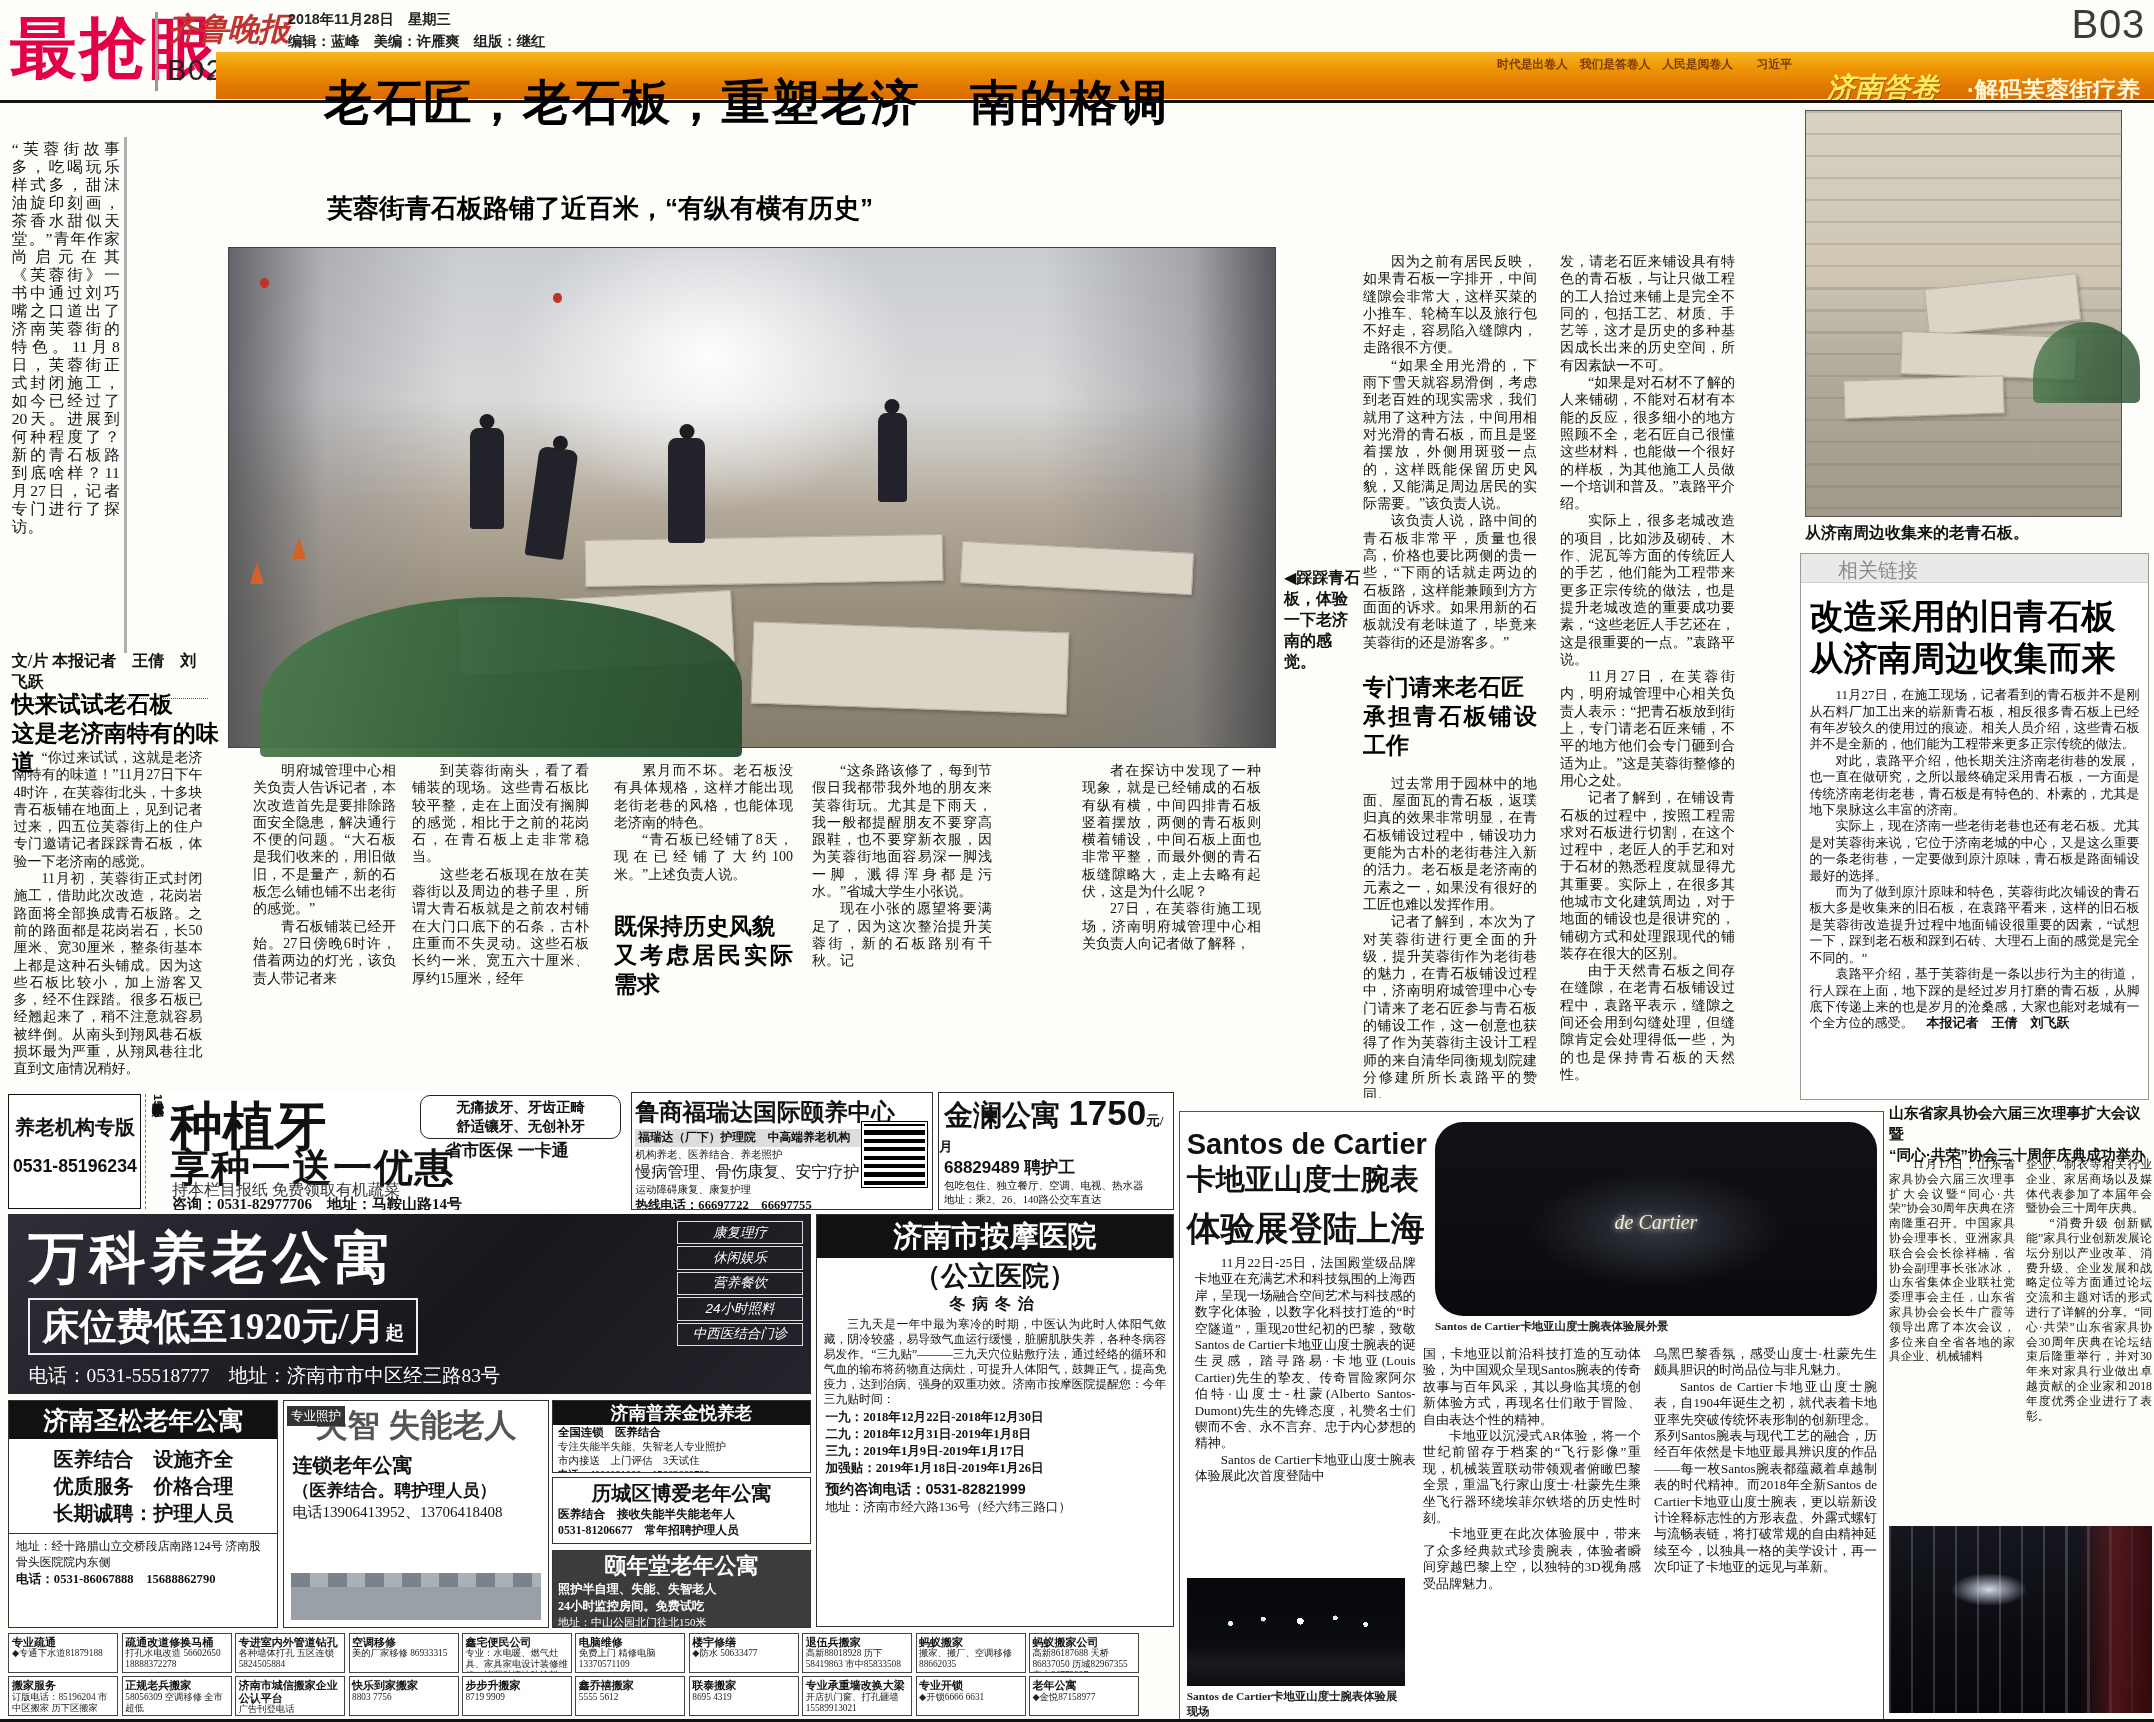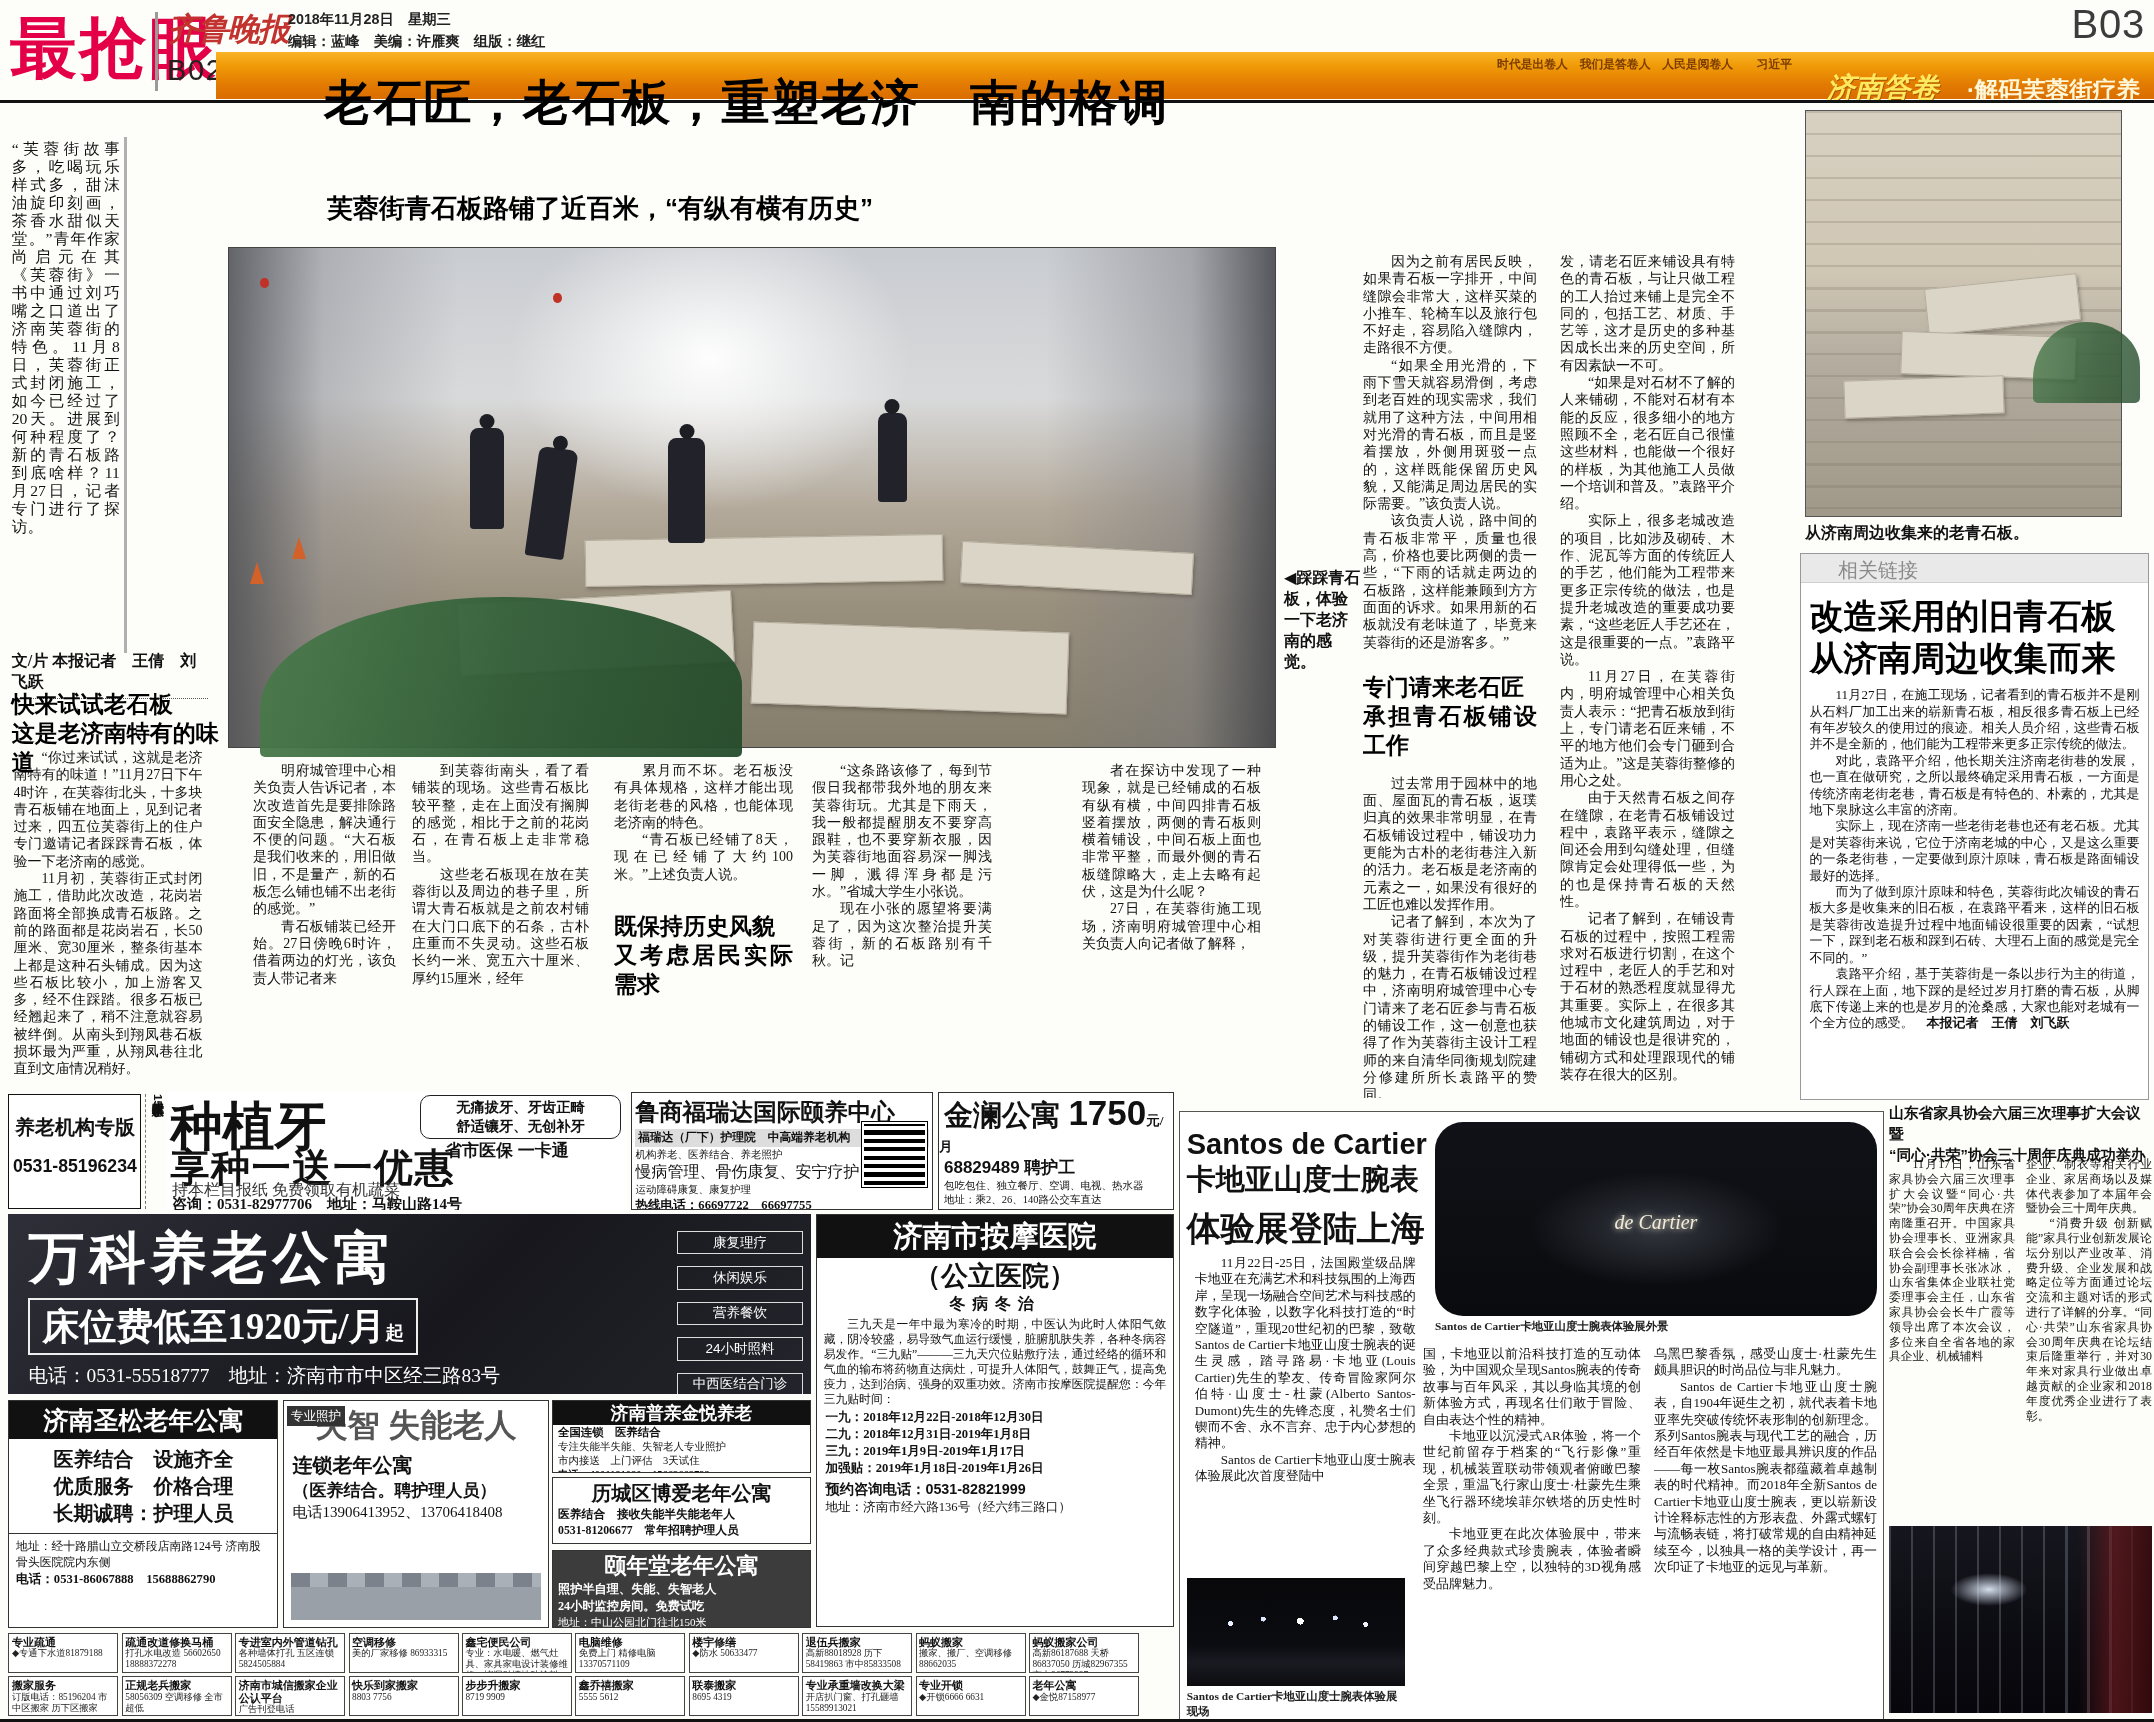--- a/index.html
+++ b/index.html
@@ -67,21 +67,21 @@
   .rel-credit{font-weight:bold;}
   
   .adbox{position:absolute;border:1.7px solid #111;background:#fff;box-sizing:border-box;overflow:hidden;}
   .adbox-l{position:absolute;border:0.8px solid #333;background:#fff;box-sizing:border-box;overflow:hidden;}
   .ad-title-band{background:#111;color:#fff;font-weight:bold;text-align:center;}
   .qr{background:
        repeating-linear-gradient(0deg,#000 0 4.2px,#fff 4.2px 8.4px),
        repeating-linear-gradient(90deg,#000 0 4.2px,rgba(255,255,255,0) 4.2px 8.4px);
       background-blend-mode:screen;border:2.5px solid #fff;outline:0.8px solid #000;}
   .vert{writing-mode:vertical-rl;}
-  .badge{border:0.8px solid #ddd;color:#fff;font-size:13.5px;padding:1.7px 5px;margin:12px 0;text-align:center;}
+  .badge{border:0.8px solid #ddd;color:#fff;font-size:13.5px;padding:1.7px 5px;margin:2px 0;text-align:center;font-style:italic;}
   .clsf{width:110px;height:40px;border:0.8px solid #444;padding:1.7px 2.5px;box-sizing:border-box;overflow:hidden;background:#fff;}
   .clsf .t{font-size:11px;font-weight:bold;line-height:12.6px;font-family:"Liberation Sans",sans-serif;}
   .clsf .l{font-size:9.3px;line-height:11px;color:#222;}
   
   .cartier-box{left:1179px;top:1111px;width:703px;height:609px;border:0.8px solid #555;background:#fff;}
   .cart-h1{position:absolute;left:6.7px;top:15px;width:253px;font-size:29px;line-height:35px;font-weight:900;}
   .cart-h2{position:absolute;left:6.7px;top:94px;font-size:34px;font-weight:900;}
   #cartier-photo{position:absolute;left:255px;top:10px;width:442px;height:194px;
      background:radial-gradient(ellipse 169px 76px at 50% 55%,#33363f,rgba(0,0,0,0) 75%),
                 linear-gradient(180deg,#101217 0%,#0a0b0e 100%);border-radius:28px;}
@@ -194,22 +194,22 @@
     </div>
     <p class="jp">过去常用于园林中的地面、屋面瓦的青石板，返璞归真的效果非常明显，在青石板铺设过程中，铺设功力更能为古朴的老街巷注入新的活力。老石板是老济南的元素之一，如果没有很好的工匠也难以发挥作用。</p>
     <p class="jp">记者了解到，本次为了对芙蓉街进行更全面的升级，提升芙蓉街作为老街巷的魅力，在青石板铺设过程中，济南明府城管理中心专门请来了老石匠参与青石板的铺设工作，这一创意也获得了作为芙蓉街主设计工程师的来自清华同衡规划院建分修建所所长袁路平的赞同。</p>
 
   </div>
   <div class="ncol" style="left:1560px;top:253px;width:175px;height:845px;">
     <p class="jp" style="text-indent:0;">发，请老石匠来铺设具有特色的青石板，与让只做工程的工人抬过来铺上是完全不同的，包括工艺、材质、手艺等，这才是历史的多种基因成长出来的历史空间，所有因素缺一不可。</p>
     <p class="jp">“如果是对石材不了解的人来铺砌，不能对石材有本能的反应，很多细小的地方照顾不全，老石匠自己很懂这些材料，也能做一个很好的样板，为其他施工人员做一个培训和普及。”袁路平介绍。</p>
     <p class="jp">实际上，很多老城改造的项目，比如涉及砌砖、木作、泥瓦等方面的传统匠人的手艺，他们能为工程带来更多正宗传统的做法，也是提升老城改造的重要成功要素，“这些老匠人手艺还在，这是很重要的一点。”袁路平说。</p>
     <p class="jp">11月27日，在芙蓉街内，明府城管理中心相关负责人表示：“把青石板放到街上，专门请老石匠来铺，不平的地方他们会专门砸到合适为止。”这是芙蓉街整修的用心之处。</p>
+    <p class="jp">记者了解到，在铺设青石板的过程中，按照工程需求对石板进行切割，在这个过程中，老匠人的手艺和对于石材的熟悉程度就显得尤其重要。实际上，在很多其他城市文化建筑周边，对于地面的铺设也是很讲究的，铺砌方式和处理跟现代的铺装存在很大的区别。</p>
     <p class="jp">由于天然青石板之间存在缝隙，在老青石板铺设过程中，袁路平表示，缝隙之间还会用到勾缝处理，但缝隙肯定会处理得低一些，为的也是保持青石板的天然性。</p>
-    <p class="jp">记者了解到，在铺设青石板的过程中，按照工程需求对石板进行切割，在这个过程中，老匠人的手艺和对于石材的熟悉程度就显得尤其重要。实际上，在很多其他城市文化建筑周边，对于地面的铺设也是很讲究的，铺砌方式和处理跟现代的铺装存在很大的区别。</p>
   </div>
 
   <div class="abs" id="stones-photo">
     <div class="slab" style="left:38%;top:42%;width:48%;height:11%;transform:rotate(-6deg);"></div>
     <div class="slab" style="left:30%;top:55%;width:55%;height:10%;transform:rotate(2deg);"></div>
     <div class="slab" style="left:12%;top:66%;width:50%;height:9%;transform:rotate(-2deg);"></div>
     <div class="tarp" style="left:auto;right:-6%;width:34%;height:20%;bottom:28%;opacity:.8;"></div>
   </div>
   <div class="abs side-cap">从济南周边收集来的老青石板。</div>
 

